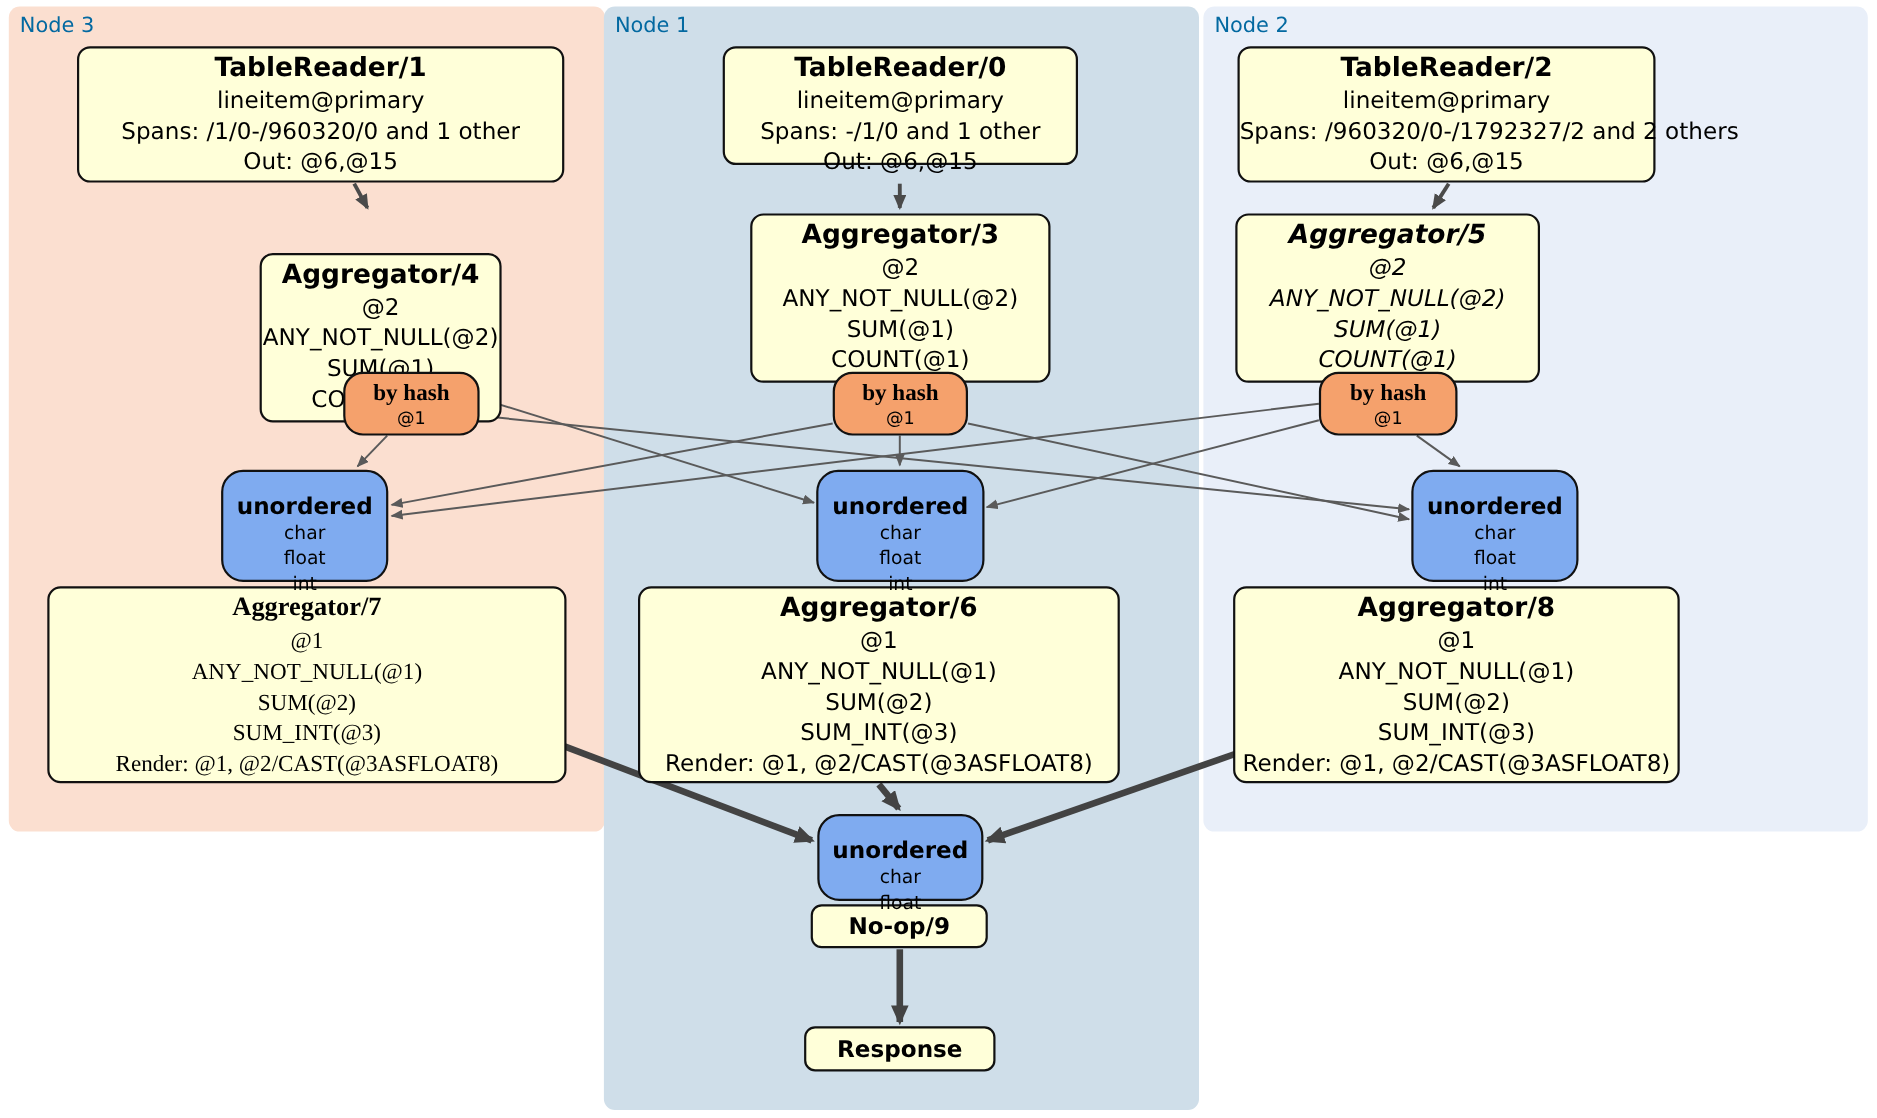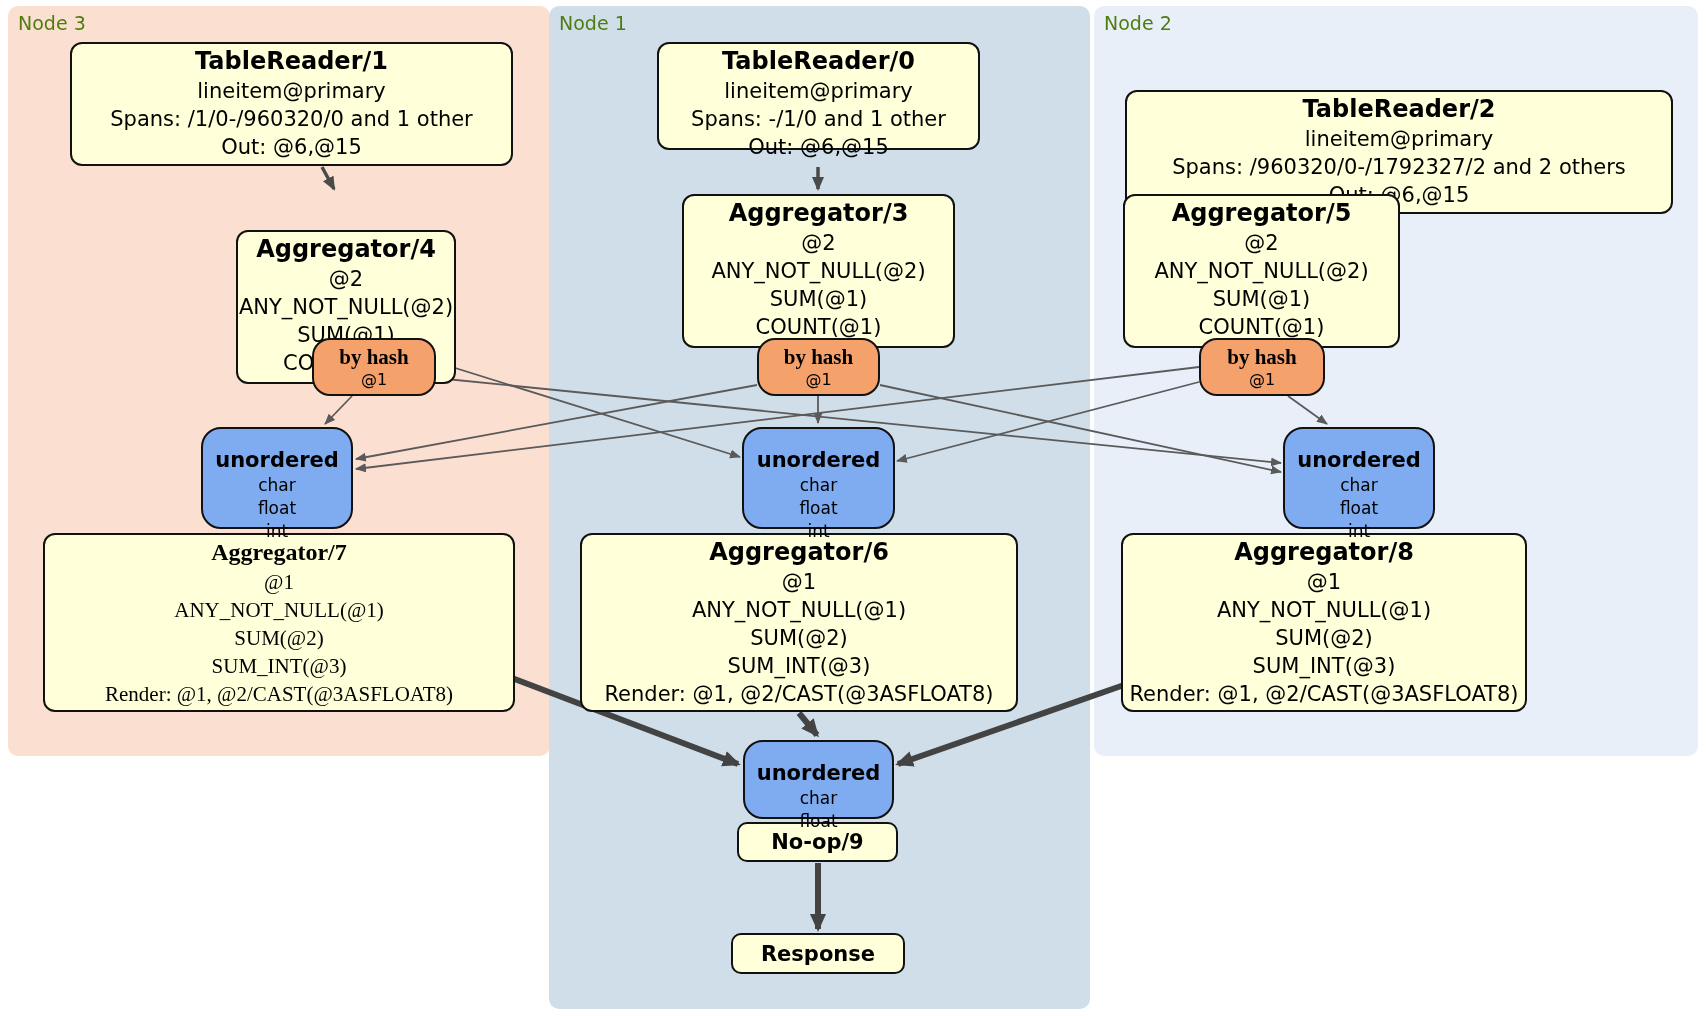--- a/index.html
+++ b/index.html
@@ -6,21 +6,21 @@
     --panel-node3:#fbdfd0; --panel-node1:#cfdee9; --panel-node2:#e9eff9;
     --box-yellow:#ffffd9; --router-orange:#f5a16c; --sync-blue:#7fabf0;
     --edge-thin:#5a5a5a; --edge-mid:#4a4a4a; --edge-thick:#434343; --border:#111111;
   }
   html,body{margin:0;padding:0;background:#ffffff;}
   .canvas{
     position:relative;width:1706px;height:1016px;overflow:hidden;background:#ffffff;
     font-family:"DejaVu Sans","Liberation Sans",sans-serif;color:#000;
   }
   .panel{position:absolute;border-radius:10px;z-index:1;}
-  .panel-label{position:absolute;left:10px;top:6px;font-size:19px;color:#4d7c0f;}
+  .panel-label{position:absolute;left:10px;top:6px;font-size:19px;color:#0369a1;}
   .edges{position:absolute;left:0;top:0;z-index:2;}
   .box{position:absolute;background:var(--box-yellow);border:2px solid var(--border);
        border-radius:12px;text-align:center;z-index:3;box-sizing:border-box;}
   .box .title{font-weight:bold;font-size:24px;line-height:31px;padding-top:2px;}
   .box .line{font-size:21px;line-height:28px;white-space:nowrap;}
   .router{position:absolute;background:var(--router-orange);border:2px solid var(--border);
           border-radius:18px;text-align:center;z-index:4;box-sizing:border-box;}
   .router .title{font-weight:bold;font-size:21px;line-height:26px;padding-top:4px;font-family:Liberation Serif, serif;}
   .router .line{font-size:16px;line-height:20px;}
   .sync{position:absolute;background:var(--sync-blue);border:2px solid var(--border);
@@ -89,42 +89,42 @@
     <div class="line">lineitem@primary</div>
     <div class="line">Spans: /1/0-/960320/0 and 1 other</div>
     <div class="line">Out: @6,@15</div>
   </div>
   <div class="box" style="left:657px;top:42px;width:323px;height:108px;">
     <div class="title">TableReader/0</div>
     <div class="line">lineitem@primary</div>
     <div class="line">Spans: -/1/0 and 1 other</div>
     <div class="line">Out: @6,@15</div>
   </div>
-  <div class="box" style="left:1125px;top:42px;width:548px;height:124px;margin-top:48px;">
+  <div class="box" style="left:1125px;top:42px;width:380px;height:124px;">
     <div class="title">TableReader/2</div>
     <div class="line">lineitem@primary</div>
     <div class="line">Spans: /960320/0-/1792327/2 and 2 others</div>
     <div class="line">Out: @6,@15</div>
   </div>
 
   <div class="box" style="left:236px;top:194px;width:220px;height:154px;margin-top:36px;">
     <div class="title">Aggregator/4</div>
     <div class="line">@2</div>
     <div class="line">ANY_NOT_NULL(@2)</div>
     <div class="line">SUM(@1)</div>
     <div class="line">COUNT(@1)</div>
   </div>
   <div class="box" style="left:682px;top:194px;width:273px;height:154px;">
     <div class="title">Aggregator/3</div>
     <div class="line">@2</div>
     <div class="line">ANY_NOT_NULL(@2)</div>
     <div class="line">SUM(@1)</div>
     <div class="line">COUNT(@1)</div>
   </div>
-  <div class="box" style="left:1123px;top:194px;width:277px;height:154px;">
+  <div class="box" style="left:1123px;top:194px;width:277px;height:154px;font-style:italic;">
     <div class="title">Aggregator/5</div>
     <div class="line">@2</div>
     <div class="line">ANY_NOT_NULL(@2)</div>
     <div class="line">SUM(@1)</div>
     <div class="line">COUNT(@1)</div>
   </div>
 
   <div class="router" style="left:312px;top:338px;width:124px;height:58px;">
     <div class="title">by hash</div>
     <div class="line">@1</div>

